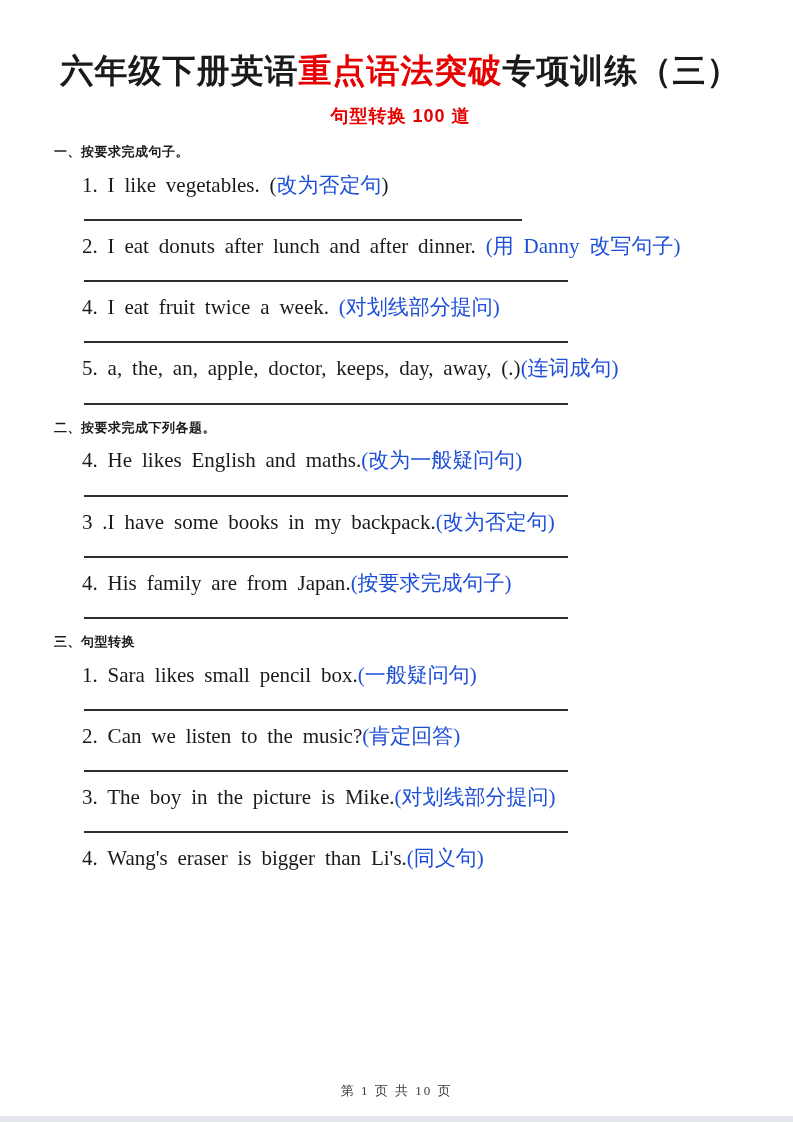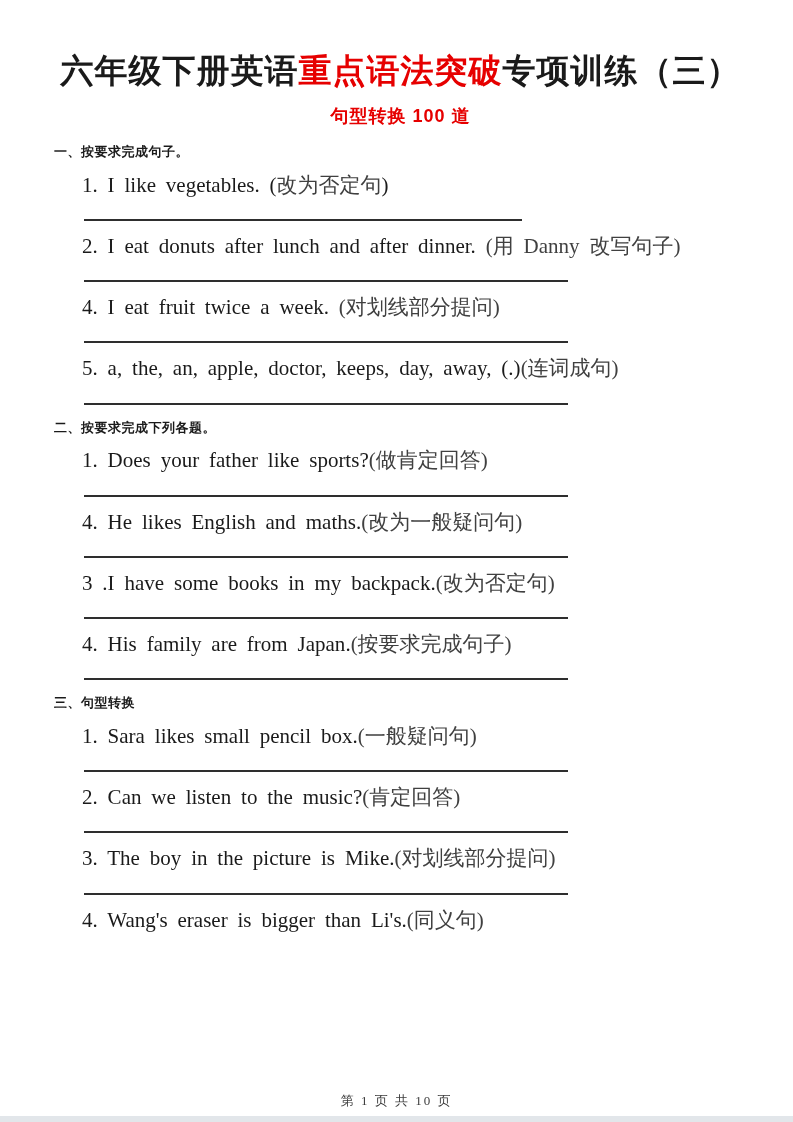--- a/index.html
+++ b/index.html
@@ -49,37 +49,37 @@
   }
   .sec-block:first-child h2.sec { margin-top: 0; }
   .item p.q {
     font-size: 21px;
     line-height: 1.2;
     margin: 0 0 21px 0;
     padding-left: 28px;
     word-spacing: 0.22em;
     white-space: nowrap;
   }
-  .item p.q .red { color: #404040; }
+  .item p.q .red { color: #1d4ed8; }
   .item p.q .u {
     text-underline-offset: 4px;
     text-decoration-thickness: 1.5px;
     text-align: right;
   }
   .blank {
     height: 0;
     border-bottom: 2px solid #2e2e2e;
     margin: 0 0 13px 30px;
     width: 484px;
   }
   .blank.short { width: 438px; }
   .footer {
     position: absolute;
     left: 0; right: 0;
-    bottom: 12px;
+    bottom: 22px;
     text-align: center;
     font-size: 13px;
     color: #3d3d3d;
     letter-spacing: 2px;
   }
   .bottom-strip {
     position: absolute;
     left: 0; right: 0; bottom: 0;
     height: 6px;
     background: #e2e6ea;
@@ -110,24 +110,20 @@
           <div class="blank long"></div>
         </div>
         <div class="item">
           <p class="q"><span>5. a, the, an, apple, doctor, keeps, day, away, (.)</span><span class="red">(连词成句)</span></p>
           <div class="blank long"></div>
         </div>
       </section>
       <section class="sec-block">
         <h2 class="sec">二、按要求完成下列各题。</h2>
         <div class="item">
-          <p class="q"><span>1. Does your father like sports?</span><span class="red">(做肯定回答)</span></p>
-          <div class="blank long"></div>
-        </div>
-        <div class="item">
           <p class="q"><span>4. He likes English and maths.</span><span class="red">(改为一般疑问句)</span></p>
           <div class="blank long"></div>
         </div>
         <div class="item">
           <p class="q"><span>3 .I have some books in my backpack.</span><span class="red">(改为否定句)</span></p>
           <div class="blank long"></div>
         </div>
         <div class="item">
           <p class="q"><span>4. His family are from </span><span class="u">Japan</span><span>.</span><span class="red">(按要求完成句子)</span></p>
           <div class="blank long"></div>

